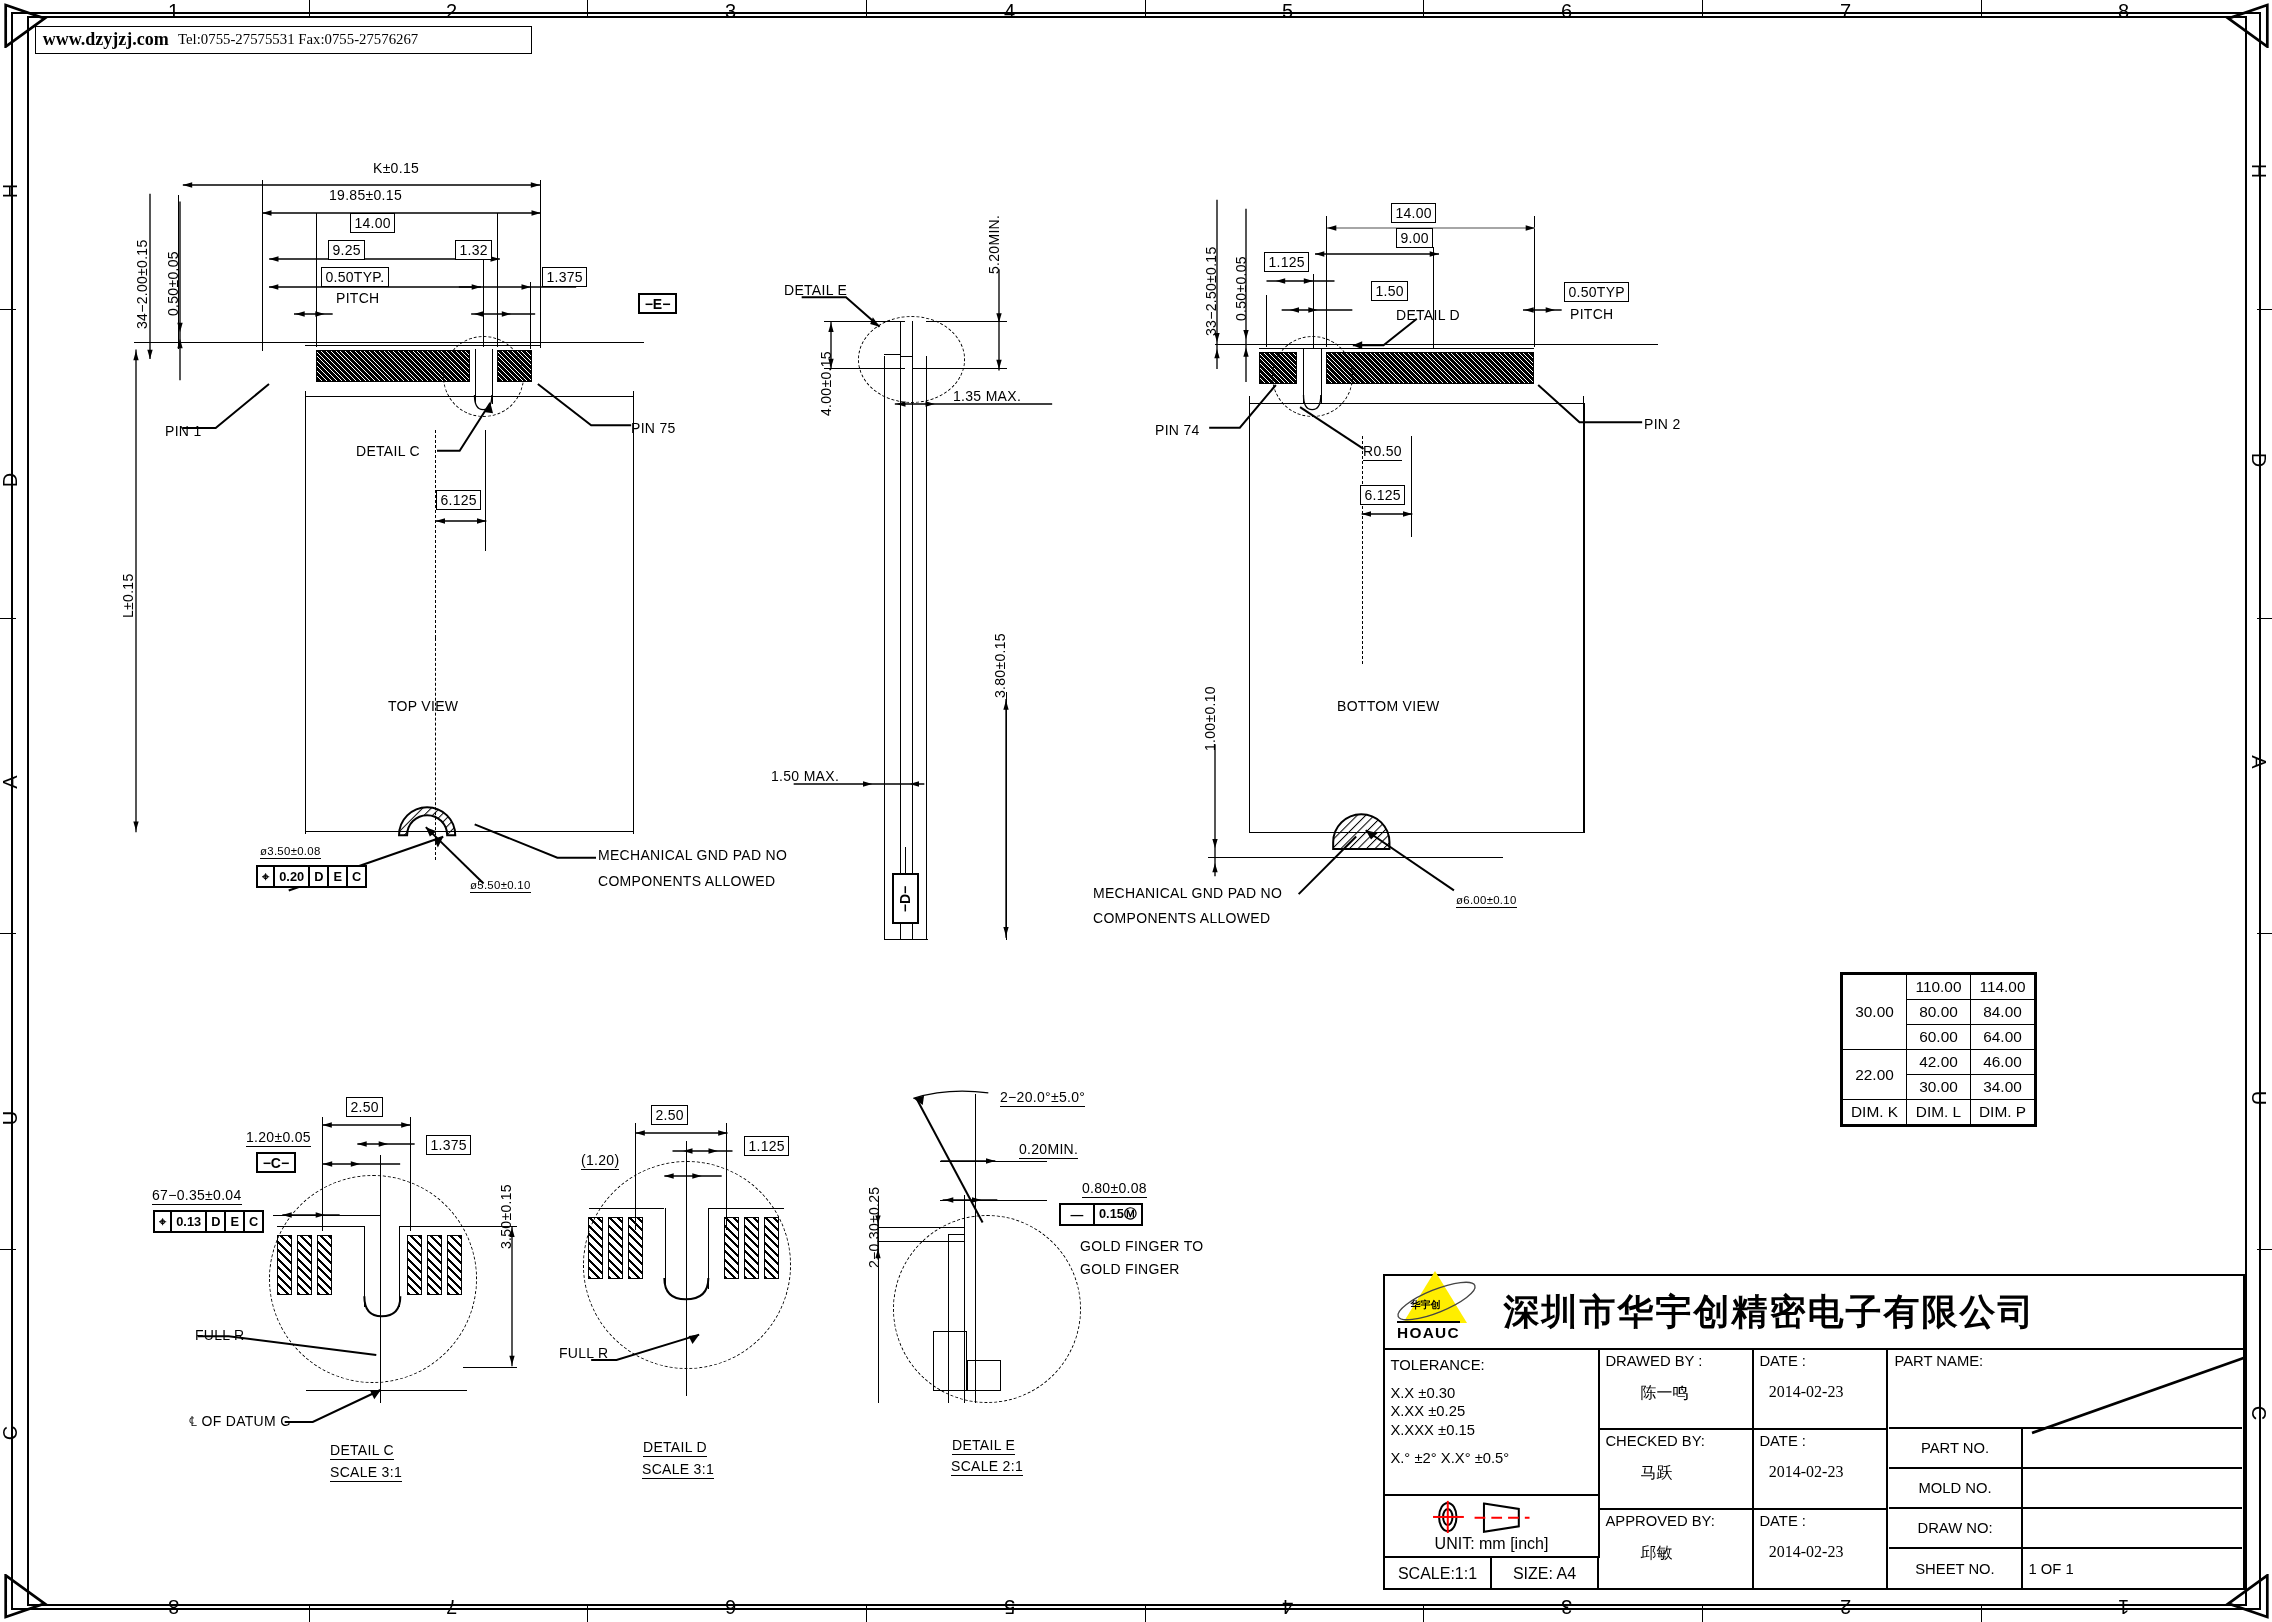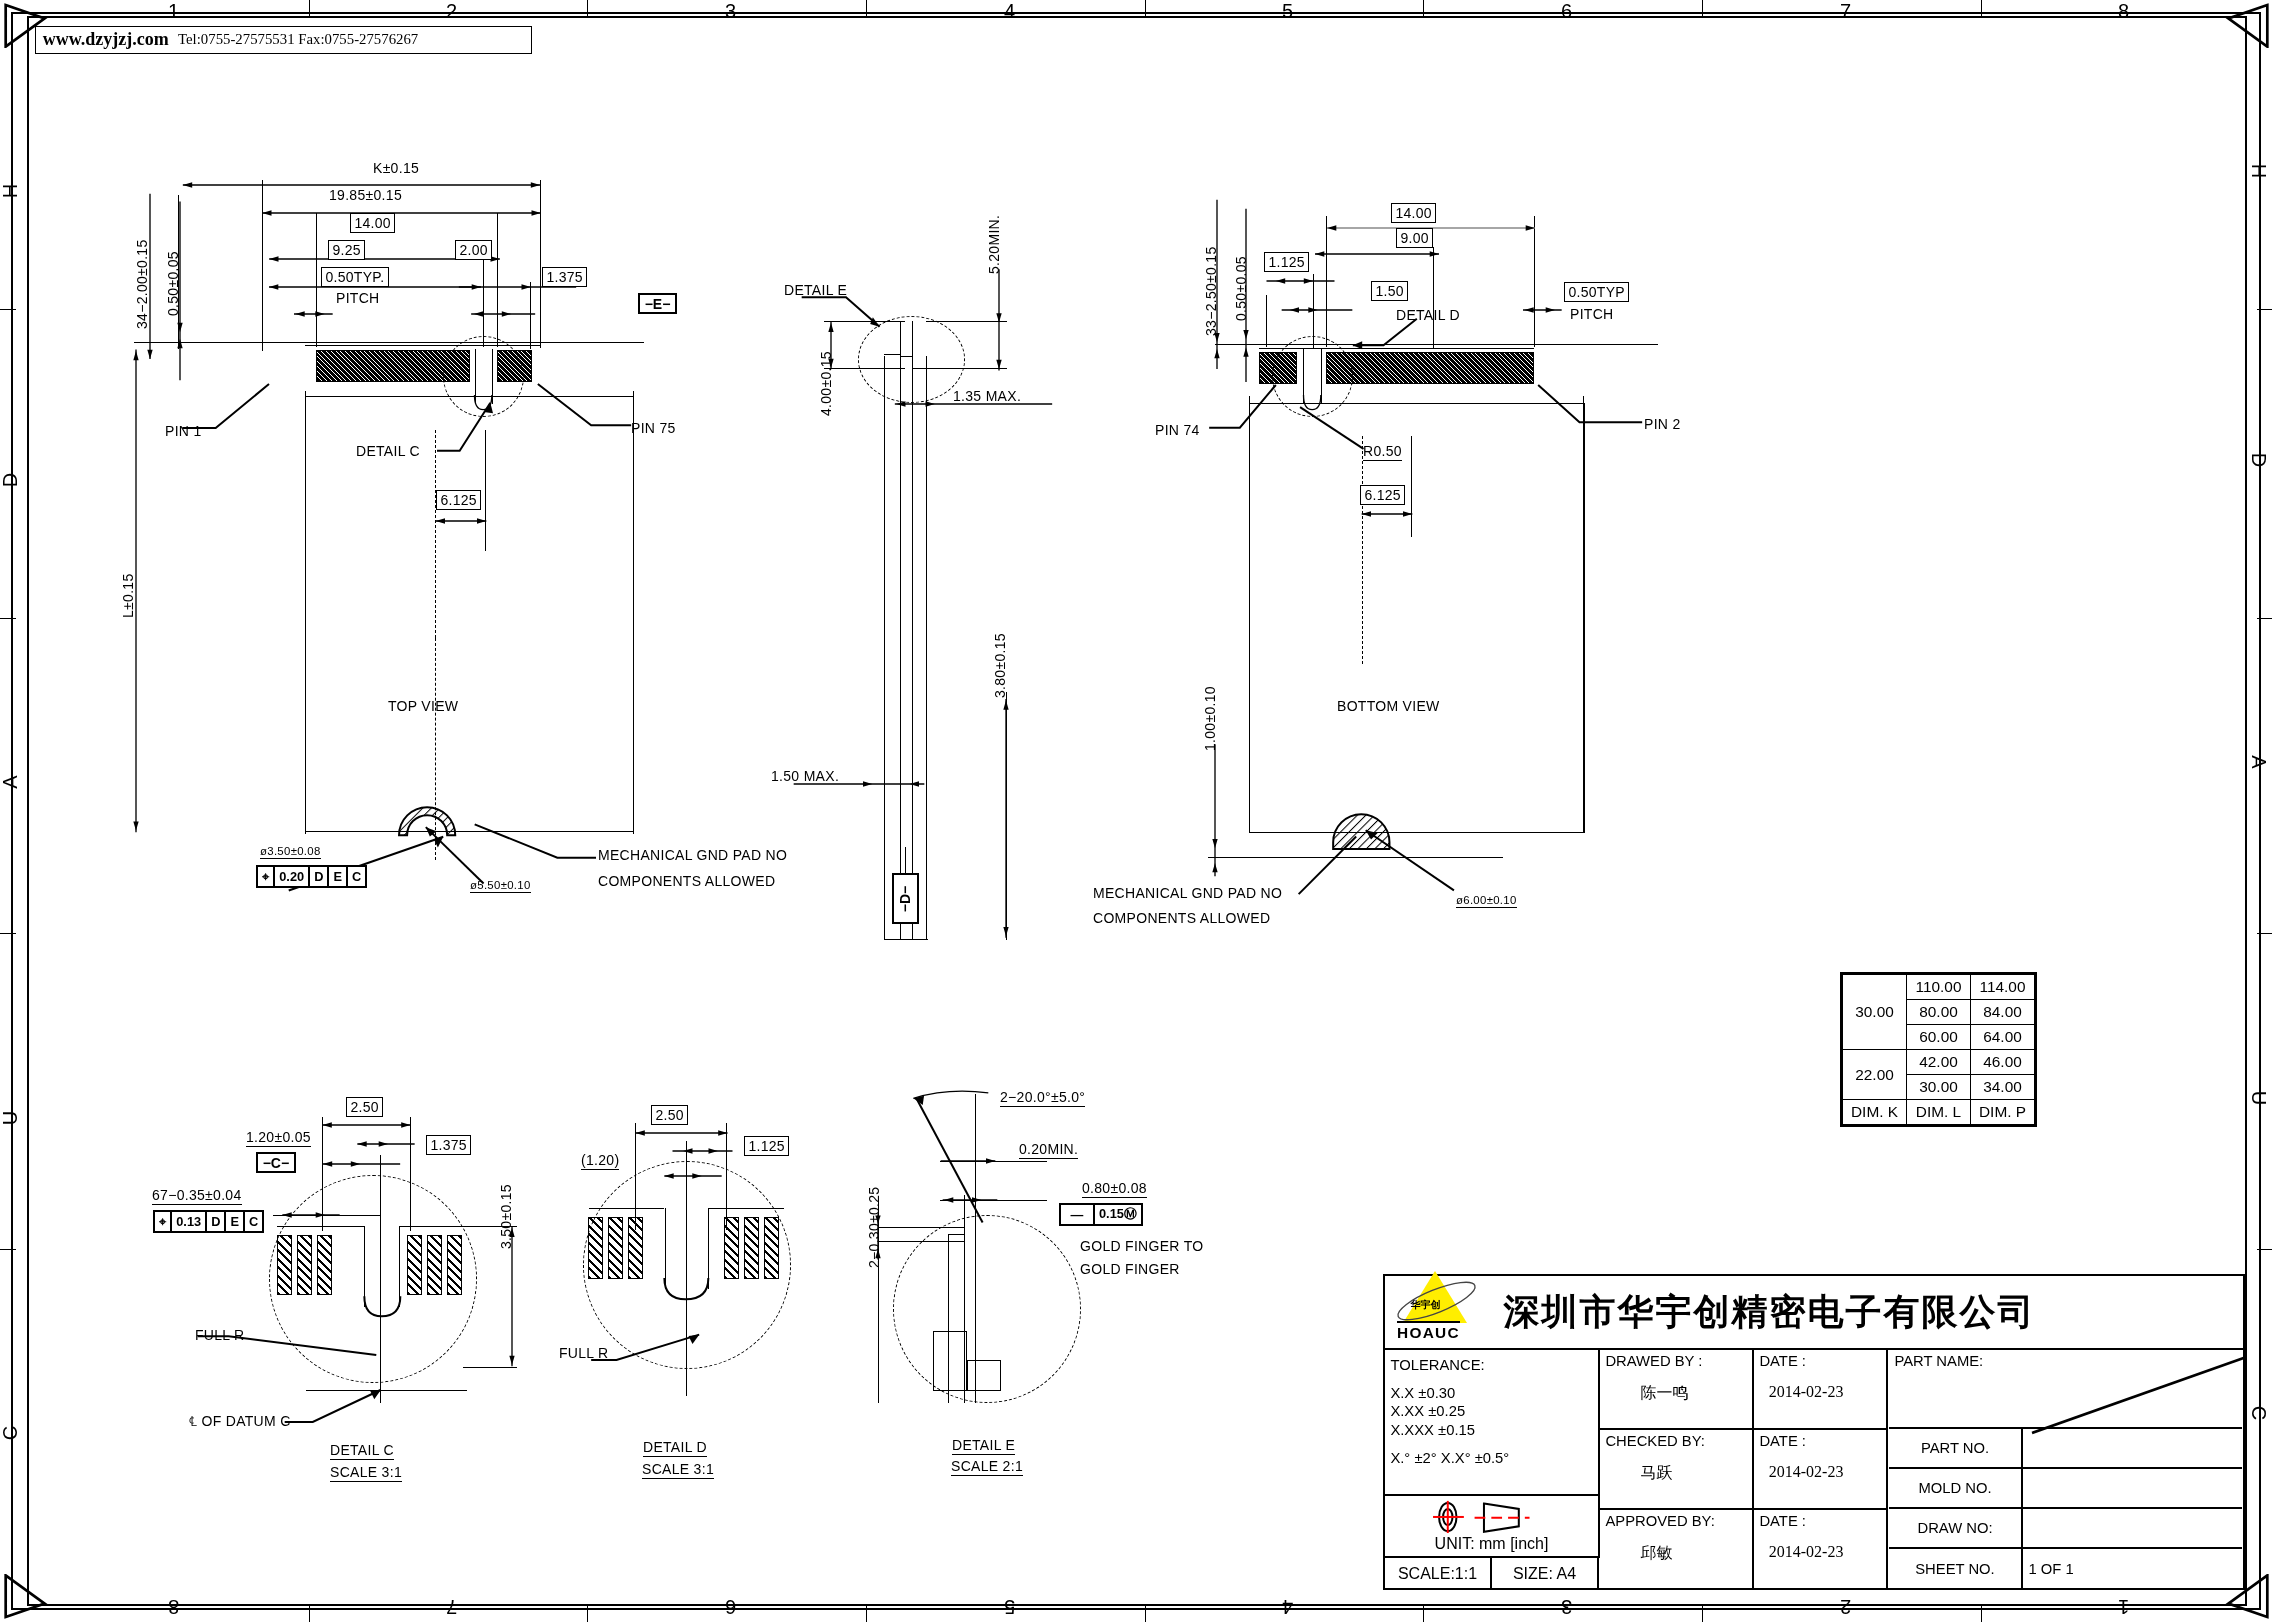--- a/index.html
+++ b/index.html
@@ -274,21 +274,21 @@
     <svg style="position:absolute;left:132px;top:348px;" width="8" height="487" viewBox="0 0 12 726">
       <line x1="6" y1="0" x2="6" y2="724" stroke="#000" stroke-width="2"></line>
       <polygon points="6,2 2,16 10,16" fill="#000"></polygon>
         <polygon points="6,722 2,708 10,708" fill="#000"></polygon>
     </svg>
 
     <div class="dt" style="left:373px;top:160px;">K±0.15</div>
     <div class="dt" style="left:329px;top:187px;">19.85±0.15</div>
     <div class="dt box" style="left:350px;top:213px;">14.00</div>
     <div class="dt box" style="left:328px;top:240px;">9.25</div>
-    <div class="dt box" style="left:455px;top:240px;">2.00</div>
+    <div class="dt box" style="left:455px;top:240px;">1.32</div>
     <div class="dt box" style="left:542px;top:267px;">1.375</div>
     <div class="dt box" style="left:321px;top:267px;">0.50TYP.</div>
     <div class="dt" style="left:336px;top:290px;">PITCH</div>
     <div class="dt v" style="left:134px;top:329px;">34−2.00±0.15</div>
     <div class="dt v" style="left:165px;top:316px;">0.50±0.05</div>
     <div class="dt v" style="left:120px;top:618px;">L±0.15</div>
 
     <div class="datum-box" style="left:638px;top:293px;">−E−</div>
 
     <svg style="position:absolute;left:175px;top:376px;" width="148" height="60" viewBox="0 0 220 90">

